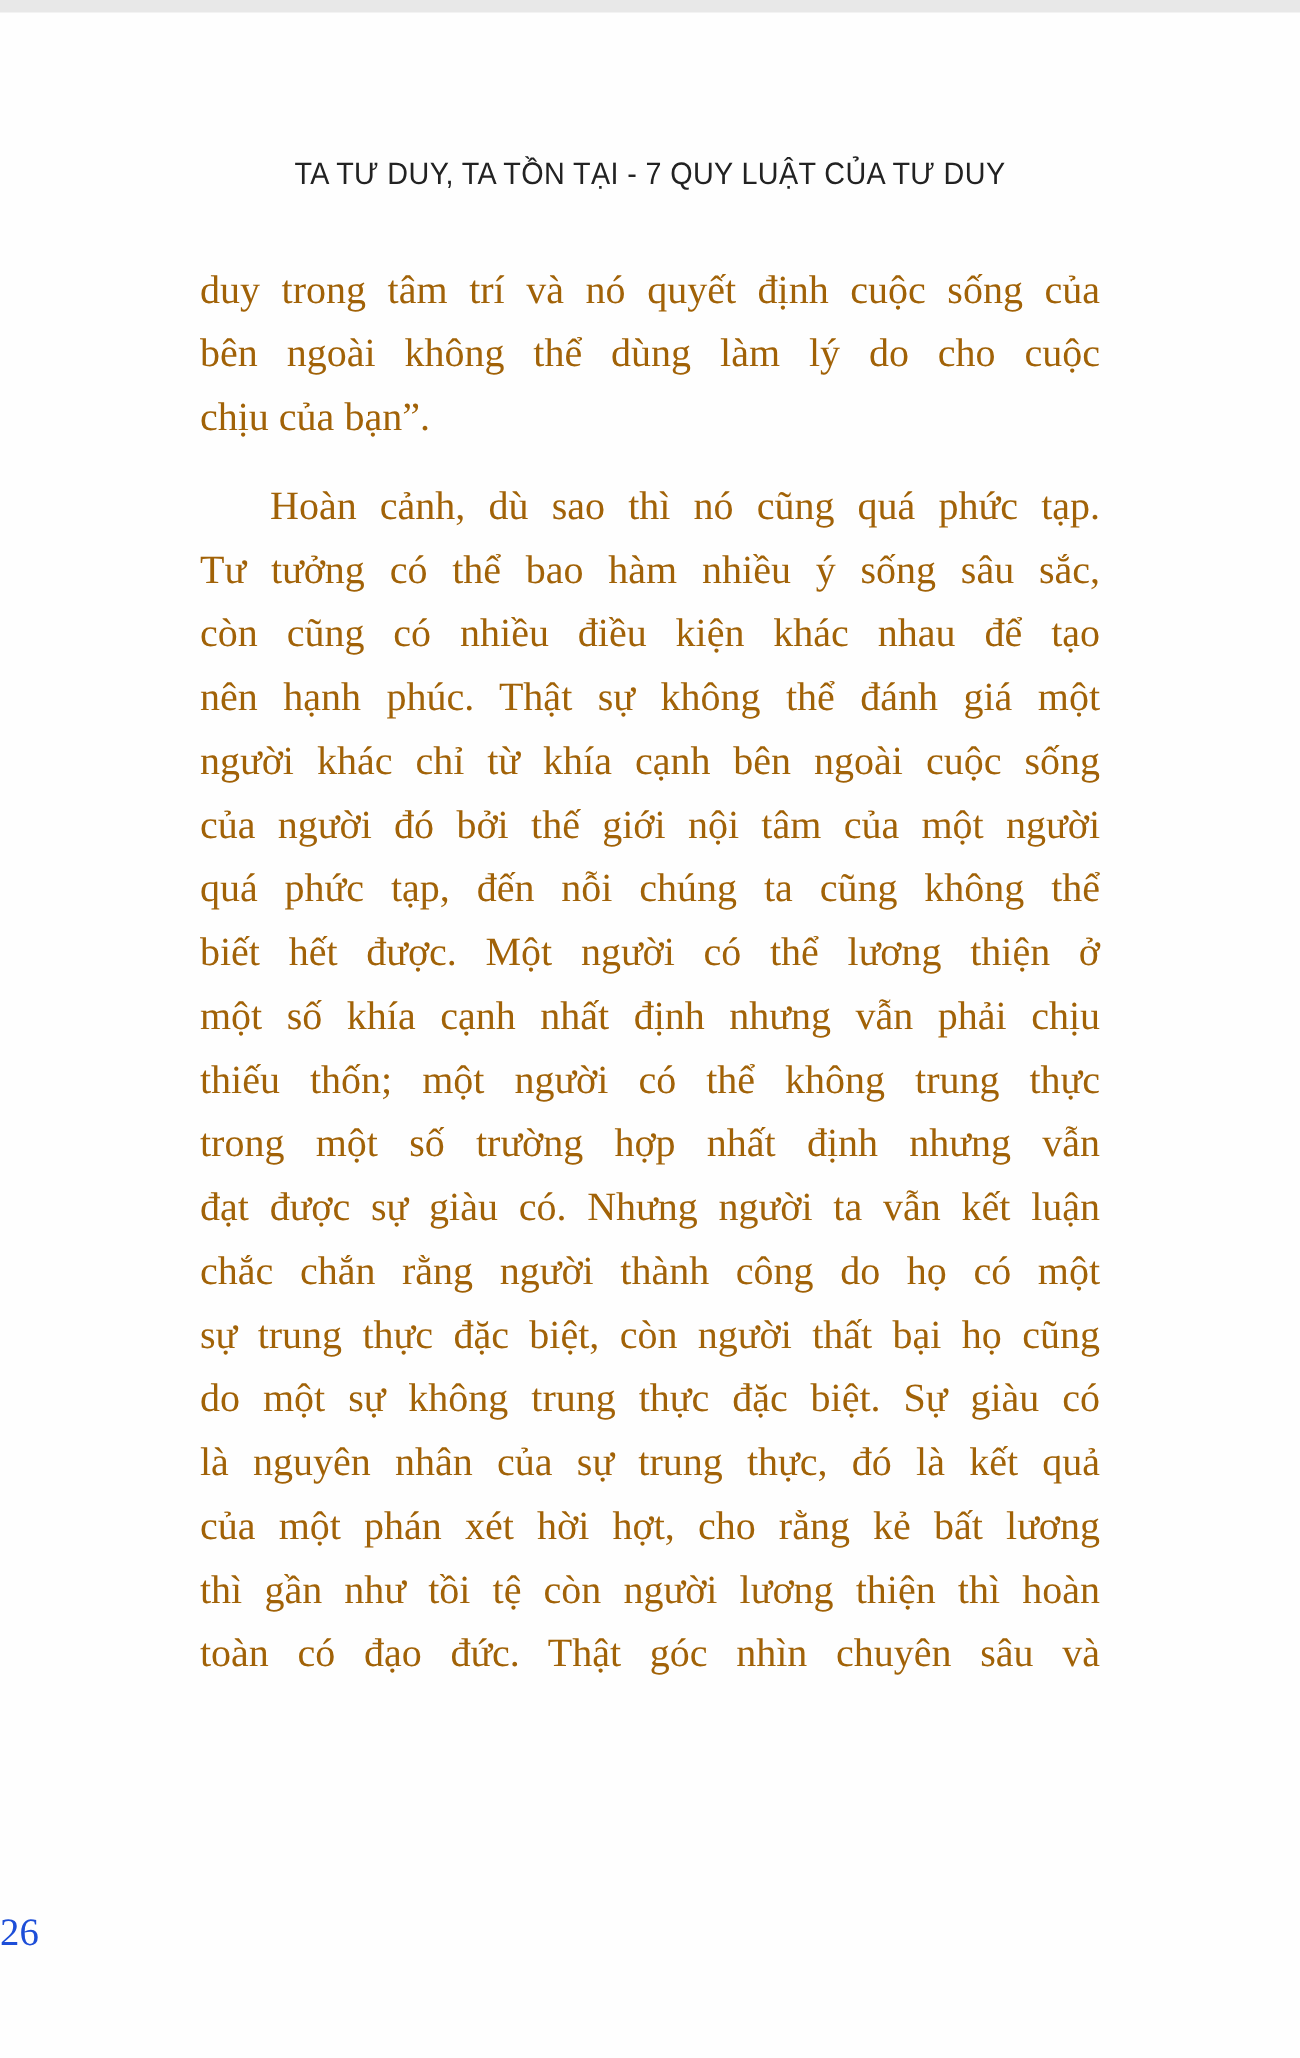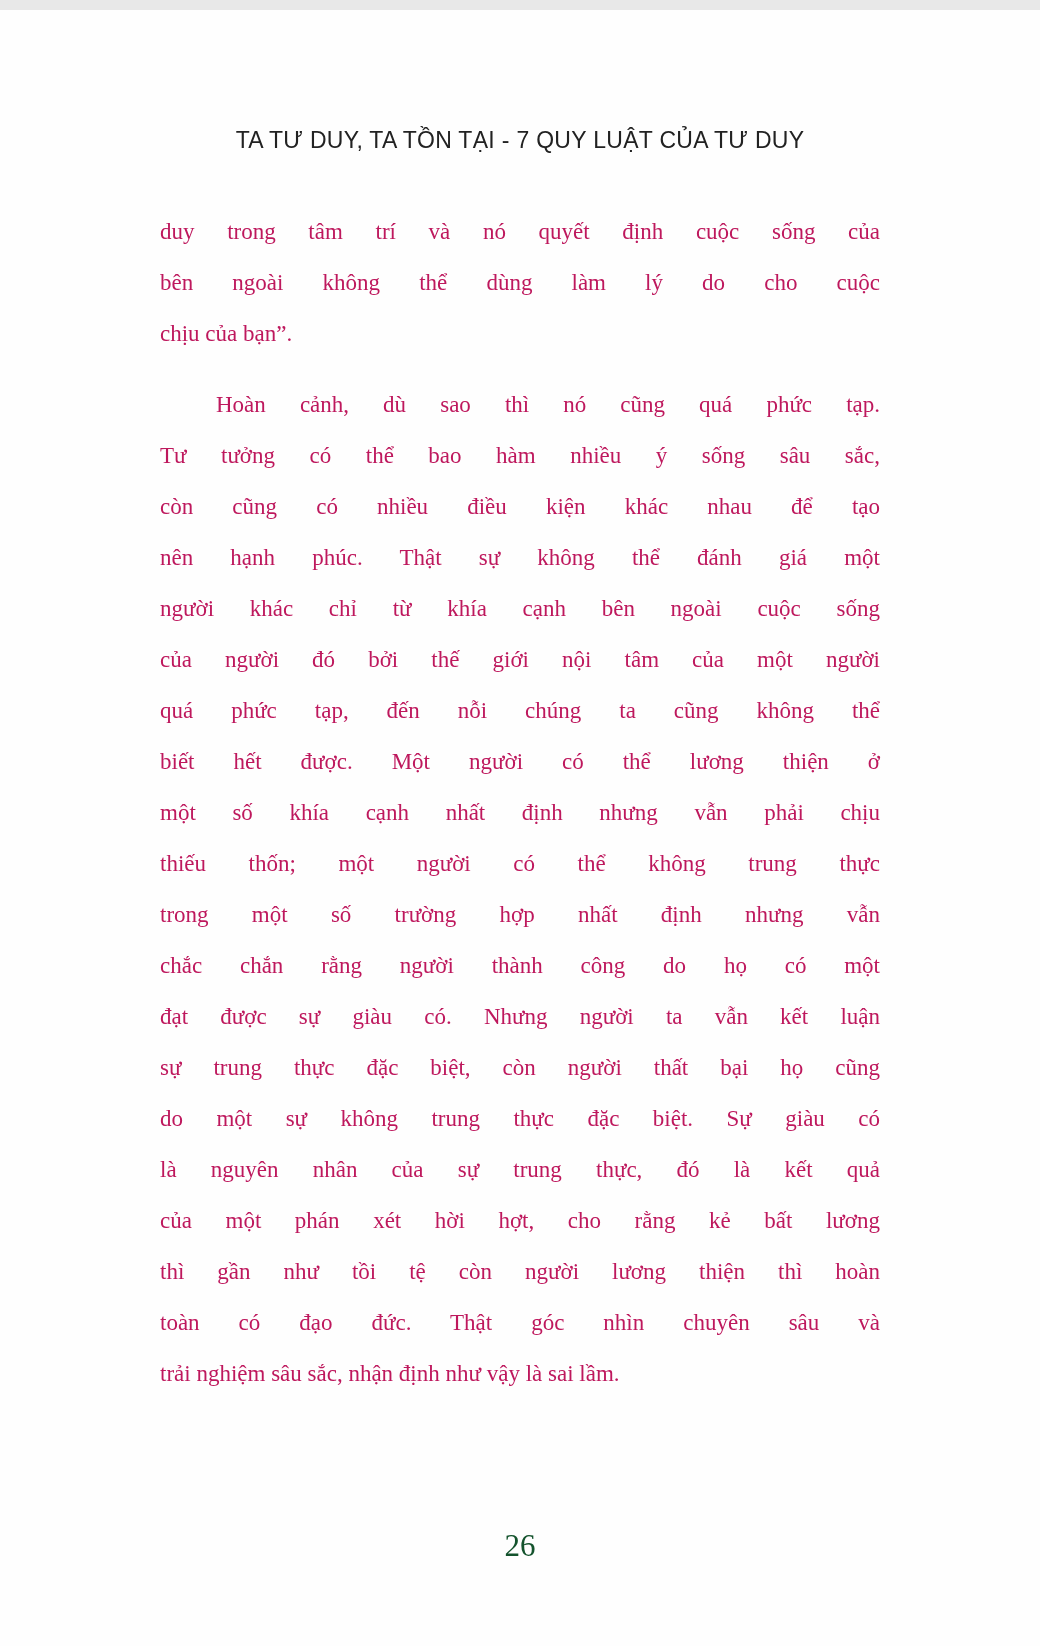--- a/index.html
+++ b/index.html
@@ -29,41 +29,41 @@
   }
   .body-text {
     position: absolute;
     top: 196px;
     left: 160px;
     width: 720px;
   }
   .paragraph { margin: 0; }
   .paragraph + .paragraph { margin-top: 20px; }
   .line {
-    font-size: 23px;
+    font-size: 32px;
     line-height: 51px;
     text-align: justify;
     text-align-last: justify;
     white-space: normal;
-    color: #be185d;
+    color: #a16207;
   }
   .line.last {
     text-align-last: left;
   }
   .paragraph.indent .line:first-child {
     padding-left: 56px;
   }
   .page-number {
     position: absolute;
     top: 1518px;
     left: 0;
     right: 0;
-    text-align: center;
+    text-align: left;
     font-size: 31px;
-    color: #14532d;
+    color: #1d4ed8;
   }
 </style>
 </head>
 <body>
 
 <div class="page">
   <div class="running-header">TA TƯ DUY, TA TỒN TẠI - 7 QUY LUẬT CỦA TƯ DUY</div>
 
   <div class="body-text">
       <div class="paragraph">
@@ -76,26 +76,25 @@
         <div class="line">Tư tưởng có thể bao hàm nhiều ý sống sâu sắc,</div>
         <div class="line">còn cũng có nhiều điều kiện khác nhau để tạo</div>
         <div class="line">nên hạnh phúc. Thật sự không thể đánh giá một</div>
         <div class="line">người khác chỉ từ khía cạnh bên ngoài cuộc sống</div>
         <div class="line">của người đó bởi thế giới nội tâm của một người</div>
         <div class="line">quá phức tạp, đến nỗi chúng ta cũng không thể</div>
         <div class="line">biết hết được. Một người có thể lương thiện ở</div>
         <div class="line">một số khía cạnh nhất định nhưng vẫn phải chịu</div>
         <div class="line">thiếu thốn; một người có thể không trung thực</div>
         <div class="line">trong một số trường hợp nhất định nhưng vẫn</div>
+        <div class="line">đạt được sự giàu có. Nhưng người ta vẫn kết luận</div>
         <div class="line">chắc chắn rằng người thành công do họ có một</div>
-        <div class="line">đạt được sự giàu có. Nhưng người ta vẫn kết luận</div>
         <div class="line">sự trung thực đặc biệt, còn người thất bại họ cũng</div>
         <div class="line">do một sự không trung thực đặc biệt. Sự giàu có</div>
         <div class="line">là nguyên nhân của sự trung thực, đó là kết quả</div>
         <div class="line">của một phán xét hời hợt, cho rằng kẻ bất lương</div>
         <div class="line">thì gần như tồi tệ còn người lương thiện thì hoàn</div>
         <div class="line">toàn có đạo đức. Thật góc nhìn chuyên sâu và</div>
-        <div class="line last">trải nghiệm sâu sắc, nhận định như vậy là sai lầm.</div>
       </div>
     </div>
 
   <div class="page-number">26</div>
 </div>
 
 </body></html>

